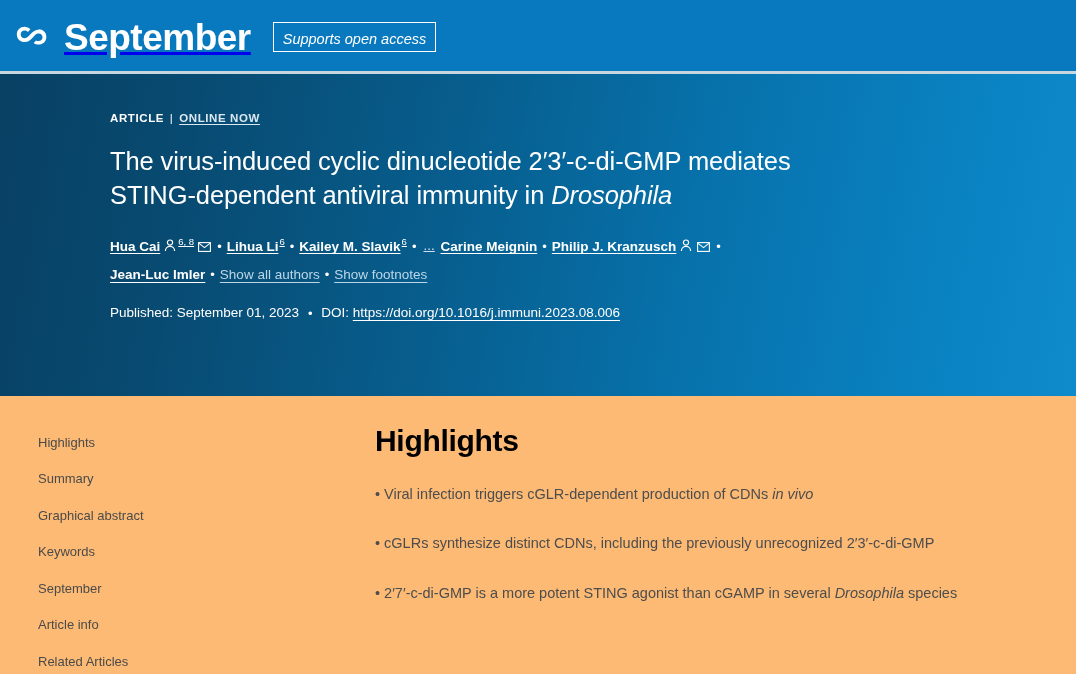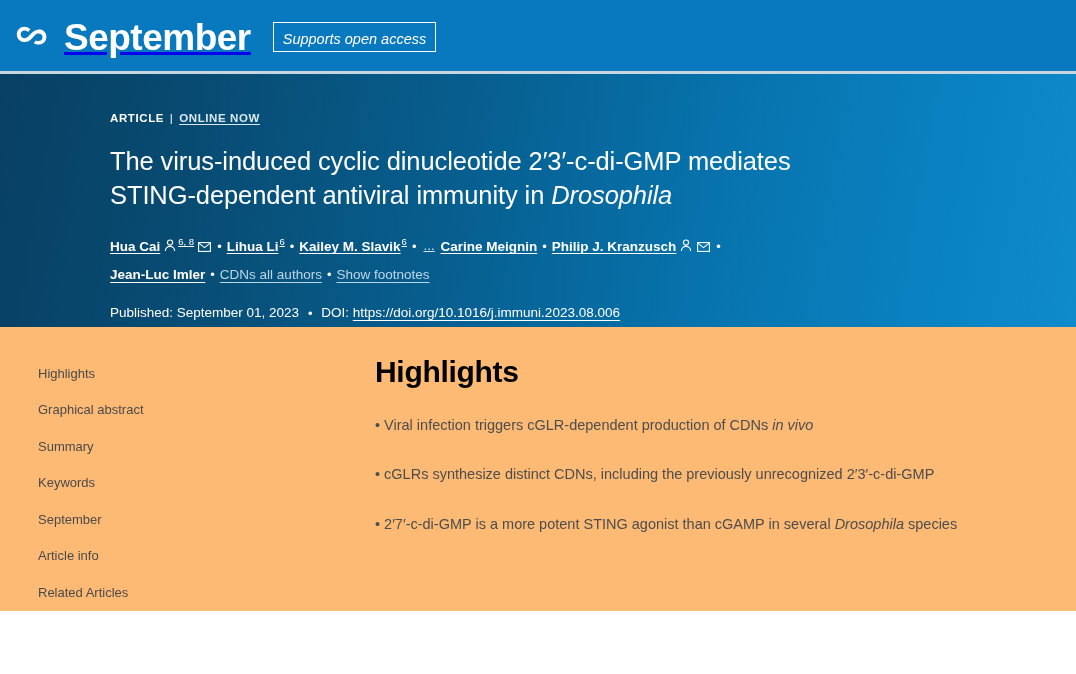--- a/index.html
+++ b/index.html
@@ -57,21 +57,21 @@
     color: #ffffff;
     font-style: italic;
     font-size: 14.5px;
     padding: 9px 9px 5px 9px;
     line-height: 1;
     white-space: nowrap;
   }
 
   
   .hero {
-    height: 253px;
+    height: 322px;
     background: linear-gradient(100deg,
        #084063 0%,
        #084b72 18%,
        #075e8e 42%,
        #0773ad 66%,
        #0a83c3 88%,
        #0f8acb 100%);
     box-sizing: border-box;
     padding: 38px 0 0 110px;
     position: relative;
@@ -229,37 +229,37 @@
           <path d="M1.4 12c0-2.7 2.1-4.6 4.6-4.6S10.6 9.3 10.6 12" fill="none" stroke="#ffffff" stroke-width="1.2"></path>
         </svg></span><span class="sup">6, 8</span><span class="ic"><svg width="13" height="10" viewBox="0 0 13 10">
           <rect x="0.6" y="0.6" width="11.8" height="8.8" fill="none" stroke="#ffffff" stroke-width="1.1"></rect>
           <path d="M0.8 1.1 6.5 5.6 12.2 1.1" fill="none" stroke="#ffffff" stroke-width="1.1"></path>
         </svg></span><span class="dot">•</span><a href="#">Lihua Li</a><span class="sup">6</span><span class="dot">•</span><a href="#">Kailey M. Slavik</a><span class="sup">6</span><span class="dot">•</span><span class="ellipsis">...</span>&nbsp;<a href="#">Carine Meignin</a><span class="dot">•</span><a href="#">Philip J. Kranzusch</a><span class="ic"><svg width="12" height="13" viewBox="0 0 12 13">
           <circle cx="6" cy="3.6" r="2.6" fill="none" stroke="#ffffff" stroke-width="1.2"></circle>
           <path d="M1.4 12c0-2.7 2.1-4.6 4.6-4.6S10.6 9.3 10.6 12" fill="none" stroke="#ffffff" stroke-width="1.2"></path>
         </svg></span><span class="ic"><svg width="13" height="10" viewBox="0 0 13 10">
           <rect x="0.6" y="0.6" width="11.8" height="8.8" fill="none" stroke="#ffffff" stroke-width="1.1"></rect>
           <path d="M0.8 1.1 6.5 5.6 12.2 1.1" fill="none" stroke="#ffffff" stroke-width="1.1"></path>
-        </svg></span><span class="dot">•</span><br><a href="#">Jean-Luc Imler</a><span class="dot">•</span><a href="#" class="muted">CDNs all authors</a><span class="dot">•</span><a href="#" class="muted">Show footnotes</a>
+        </svg></span><span class="dot">•</span><br><a href="#">Jean-Luc Imler</a><span class="dot">•</span><a href="#" class="muted">Show all authors</a><span class="dot">•</span><a href="#" class="muted">Show footnotes</a>
   </div>
 
   <div class="pubinfo">
     <span>Published: September 01, 2023</span>
     <span class="dot">•</span>
     <span>DOI:</span>
     <a href="#">https://doi.org/10.1016/j.immuni.2023.08.006</a>
   </div>
 </div>
 
 <div class="content">
 
   <nav class="sidenav">
     <a href="#" class="sidenav-item">Highlights</a>
+    <a href="#" class="sidenav-item">Summary</a>
     <a href="#" class="sidenav-item">Graphical abstract</a>
-    <a href="#" class="sidenav-item">Summary</a>
     <a href="#" class="sidenav-item">Keywords</a>
     <a href="#" class="sidenav-item">September</a>
     <a href="#" class="sidenav-item">Article info</a>
     <a href="#" class="sidenav-item">Related Articles</a>
   </nav>
 
   <section class="main">
     <h2>Highlights</h2>
 
 

